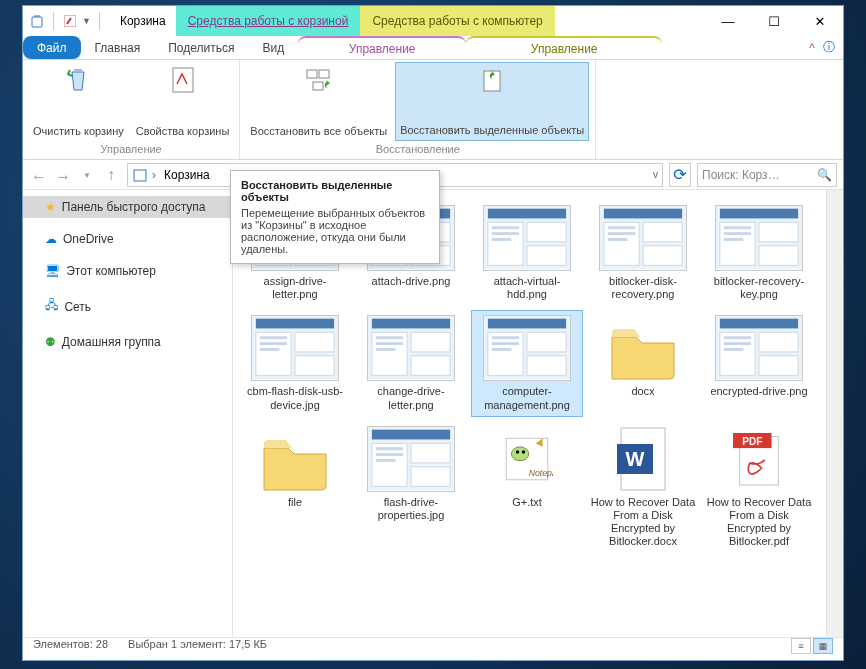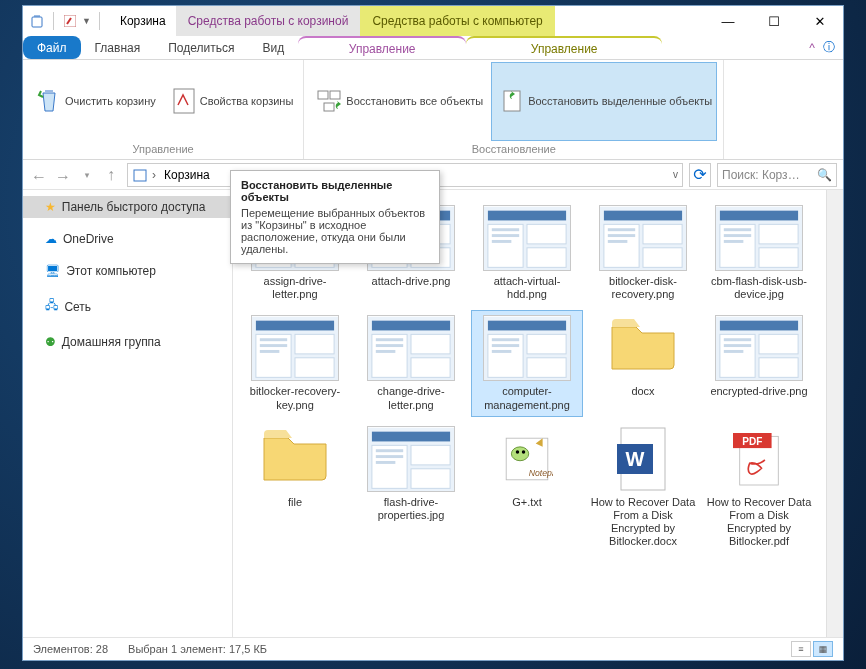--- a/index.html
+++ b/index.html
@@ -5,59 +5,59 @@
 * { box-sizing: border-box; margin: 0; padding: 0; font-family: "Segoe UI", Tahoma, sans-serif; }
 body { background: radial-gradient(circle at 30% 30%, #1a4a7a, #0a1f3a); width: 866px; height: 669px; overflow: hidden; position: relative; }
 .window { position: absolute; top: 5px; left: 22px; width: 822px; height: 656px; background: #fff; border: 1px solid #7a9fc4; display: flex; flex-direction: column; }
 .titlebar { height: 30px; display: flex; align-items: center; background: #fff; font-size: 12px; }
 .qat { display: flex; align-items: center; gap: 4px; padding: 0 6px; }
 .qat-icon { width: 16px; height: 16px; display: flex; align-items: center; justify-content: center; }
 .title-text { padding: 0 10px; color: #000; }
 .sep { width: 1px; height: 18px; background: #ccc; margin: 0 4px; }
 .contextual-tabs { display: flex; height: 100%; }
 .ctx-tab { padding: 0 12px; display: flex; align-items: center; font-size: 12px; }
-.ctx-pink { background: #e5e5e5; color: #8a3a8a; }
+.ctx-pink { background: #5eead4; color: #8a3a8a; text-decoration: underline; }
 .ctx-yellow { background: #e8ea74; color: #5a5a00; }
 .winctrl { margin-left: auto; display: flex; }
 .winctrl div { width: 46px; height: 30px; display: flex; align-items: center; justify-content: center; font-size: 13px; color: #000; }
 .tabbar { height: 24px; display: flex; align-items: stretch; font-size: 12px; background: #fff; border-bottom: 1px solid #d8d8d8; }
 .tab { padding: 0 14px; display: flex; align-items: center; color: #444; cursor: default; border-radius: 8px; }
 .tab-file { background: #1979ca; color: #fff; }
 .tab-mgmt { color: #a050a0; border-top: 2px solid #c878c8; flex: 0 0 168px; text-align: center; justify-content: center; }
 .tab-mgmt2 { color: #7a7a00; border-top: 2px solid #c8c830; flex: 0 0 196px; justify-content: center; }
 .help-area { margin-left: auto; display: flex; align-items: center; gap: 8px; padding-right: 8px; color: #666; }
 .ribbon { height: 100px; display: flex; background: #fff; border-bottom: 1px solid #d8d8d8; }
 .rgroup { display: flex; flex-direction: column; align-items: center; border-right: 1px solid #e3e3e3; padding: 2px 6px; }
 .rgroup-buttons { display: flex; flex: 1; gap: 4px; }
-.rbtn { display: flex; align-items: center; justify-content: space-between; padding: 2px 4px; font-size: 11px; text-align: center; color: #444; line-height: 1.25; min-width: 56px; }
+.rbtn { display: flex; flex-direction: column; align-items: center; justify-content: space-between; padding: 2px 4px; font-size: 11px; text-align: center; color: #444; line-height: 1.25; min-width: 56px; }
 .rbtn-icon { width: 32px; height: 32px; margin-bottom: 2px; display: flex; align-items: center; justify-content: center; }
 .rgroup-label { font-size: 11px; color: #888; padding: 2px 0; }
 .rbtn.highlight { background: #cde6f7; border: 1px solid #7cb8e8; }
 .navbar { height: 30px; display: flex; align-items: center; padding: 0 6px; gap: 6px; border-bottom: 1px solid #e3e3e3; }
 .nav-arrows { display: flex; gap: 4px; color: #999; }
 .nav-arrows span { display: inline-flex; width: 20px; height: 20px; align-items: center; justify-content: center; }
 .addrbar { flex: 1; height: 24px; border: 1px solid #ccc; display: flex; align-items: center; padding: 0 4px; gap: 4px; font-size: 12px; }
 .addrbar .crumb { padding: 0 4px; }
 .addrbar .chev { color: #666; }
 .refresh { width: 22px; height: 24px; border: 1px solid #ccc; display: flex; align-items: center; justify-content: center; color: #0066cc; }
-.searchbox { width: 120px; height: 24px; border: 1px solid #ccc; display: flex; align-items: center; padding: 0 4px; color: #888; font-size: 12px; justify-content: space-between; }
+.searchbox { width: 140px; height: 24px; border: 1px solid #ccc; display: flex; align-items: center; padding: 0 4px; color: #888; font-size: 12px; justify-content: space-between; }
 .body { flex: 1; display: flex; overflow: hidden; }
 .sidebar { width: 210px; border-right: 1px solid #e3e3e3; padding: 6px 0; font-size: 12px; }
 .nav-item { display: flex; align-items: center; gap: 6px; padding: 4px 10px 4px 22px; color: #333; }
 .nav-item.sel { background: #d8d8d8; }
 .nav-spacer { height: 10px; }
 .files { flex: 1; overflow: auto; position: relative; }
 .grid { display: flex; flex-wrap: wrap; padding: 8px 4px; align-content: flex-start; }
 .file { width: 112px; display: flex; flex-direction: column; align-items: center; padding: 4px 2px; font-size: 11px; text-align: center; color: #333; margin: 2px; border: 1px solid transparent; }
 .file.sel { background: #cde8ff; border: 1px solid #7cb8e8; }
-.thumb { width: 88px; height: 66px; background: #fff; border: 1px solid #c8c8c8; margin-bottom: 4px; display: flex; align-items: flex-start; justify-content: center; overflow: hidden; }
+.thumb { width: 88px; height: 66px; background: #fff; border: 1px solid #c8c8c8; margin-bottom: 4px; display: flex; align-items: flex-end; justify-content: center; overflow: hidden; }
 .folder-icon { width: 70px; height: 56px; }
 .doc-icon { width: 52px; height: 66px; display: flex; align-items: center; justify-content: center; position: relative; }
 .scrollbar { position: absolute; right: 0; top: 0; bottom: 0; width: 17px; background: #f0f0f0; border-left: 1px solid #e0e0e0; }
-.statusbar { height: 23px; border-top: 1px solid #e3e3e3; display: flex; align-items: center; font-size: 11px; color: #555; padding: 0 10px; gap: 20px; }
+.statusbar { height: 23px; border-top: 1px solid #e3e3e3; display: flex; font-size: 11px; color: #555; padding: 0 10px; gap: 20px; }
 .view-icons { margin-left: auto; display: flex; gap: 2px; }
 .view-icons span { width: 20px; height: 16px; border: 1px solid #ccc; display: inline-flex; align-items: center; justify-content: center; font-size: 9px; }
 .view-icons span.active { background: #cde8ff; border-color: #7cb8e8; }
 .tooltip { position: absolute; top: 170px; left: 230px; width: 210px; background: #fff; border: 1px solid #b8b8b8; box-shadow: 2px 2px 6px rgba(0,0,0,0.2); padding: 8px 10px; font-size: 11px; color: #444; z-index: 50; }
 .tooltip .tt-title { font-weight: bold; margin-bottom: 4px; color: #222; }
 .fname { line-height: 1.2; word-break: break-word; max-height: 55px; overflow: hidden; }
 svg { display: block; }
 </style>
 </head>
 <body>
@@ -280,36 +280,36 @@
                 <rect width="88" height="66" fill="#eaf2fa"></rect>
                 <rect x="4" y="4" width="80" height="10" fill="#4a7ab0"></rect>
                 <rect x="4" y="18" width="36" height="44" fill="#fff" stroke="#c8d8e8"></rect>
                 <rect x="44" y="18" width="40" height="20" fill="#fff" stroke="#c8d8e8"></rect>
                 <rect x="44" y="42" width="40" height="20" fill="#fff" stroke="#c8d8e8"></rect>
                 <rect x="8" y="22" width="28" height="3" fill="#c8d8e8"></rect>
                 <rect x="8" y="28" width="28" height="3" fill="#c8d8e8"></rect>
                 <rect x="8" y="34" width="20" height="3" fill="#c8d8e8"></rect>
               </svg>
             </div>
+            <div class="fname">bitlocker-recovery-key.png</div>
+          </div>
+          <div class="file">
+            <div class="thumb" style="">
+              <svg width="88" height="66" viewBox="0 0 88 66">
+                <rect width="88" height="66" fill="#eaf2fa"></rect>
+                <rect x="4" y="4" width="80" height="10" fill="#4a7ab0"></rect>
+                <rect x="4" y="18" width="36" height="44" fill="#fff" stroke="#c8d8e8"></rect>
+                <rect x="44" y="18" width="40" height="20" fill="#fff" stroke="#c8d8e8"></rect>
+                <rect x="44" y="42" width="40" height="20" fill="#fff" stroke="#c8d8e8"></rect>
+                <rect x="8" y="22" width="28" height="3" fill="#c8d8e8"></rect>
+                <rect x="8" y="28" width="28" height="3" fill="#c8d8e8"></rect>
+                <rect x="8" y="34" width="20" height="3" fill="#c8d8e8"></rect>
+              </svg>
+            </div>
             <div class="fname">cbm-flash-disk-usb-device.jpg</div>
-          </div>
-          <div class="file">
-            <div class="thumb" style="">
-              <svg width="88" height="66" viewBox="0 0 88 66">
-                <rect width="88" height="66" fill="#eaf2fa"></rect>
-                <rect x="4" y="4" width="80" height="10" fill="#4a7ab0"></rect>
-                <rect x="4" y="18" width="36" height="44" fill="#fff" stroke="#c8d8e8"></rect>
-                <rect x="44" y="18" width="40" height="20" fill="#fff" stroke="#c8d8e8"></rect>
-                <rect x="44" y="42" width="40" height="20" fill="#fff" stroke="#c8d8e8"></rect>
-                <rect x="8" y="22" width="28" height="3" fill="#c8d8e8"></rect>
-                <rect x="8" y="28" width="28" height="3" fill="#c8d8e8"></rect>
-                <rect x="8" y="34" width="20" height="3" fill="#c8d8e8"></rect>
-              </svg>
-            </div>
-            <div class="fname">bitlocker-recovery-key.png</div>
           </div>
           <div class="file">
             <div class="thumb" style="">
               <svg width="88" height="66" viewBox="0 0 88 66">
                 <rect width="88" height="66" fill="#eaf2fa"></rect>
                 <rect x="4" y="4" width="80" height="10" fill="#4a7ab0"></rect>
                 <rect x="4" y="18" width="36" height="44" fill="#fff" stroke="#c8d8e8"></rect>
                 <rect x="44" y="18" width="40" height="20" fill="#fff" stroke="#c8d8e8"></rect>
                 <rect x="44" y="42" width="40" height="20" fill="#fff" stroke="#c8d8e8"></rect>
                 <rect x="8" y="22" width="28" height="3" fill="#c8d8e8"></rect>

